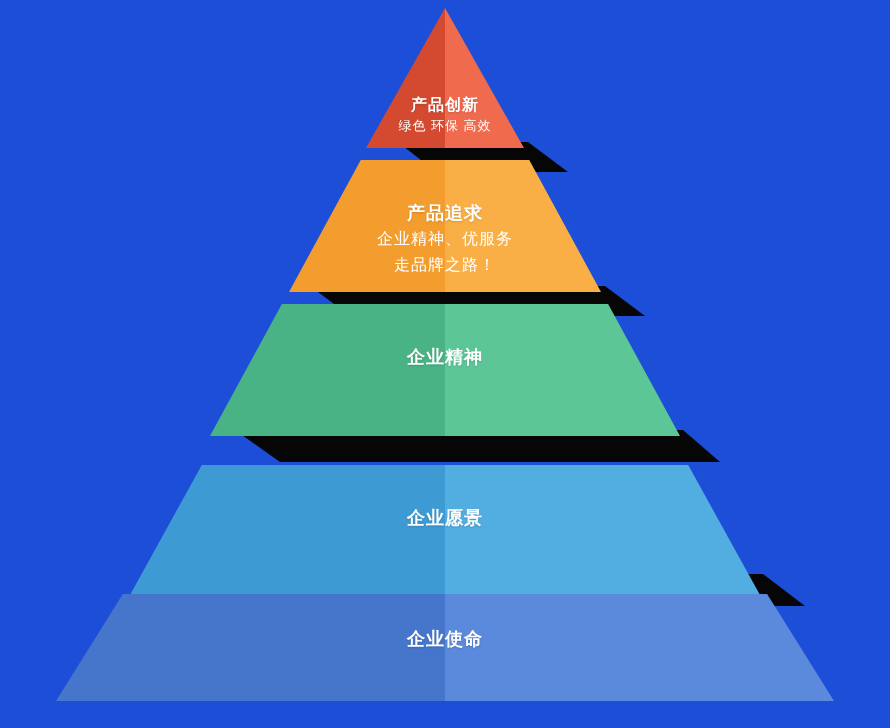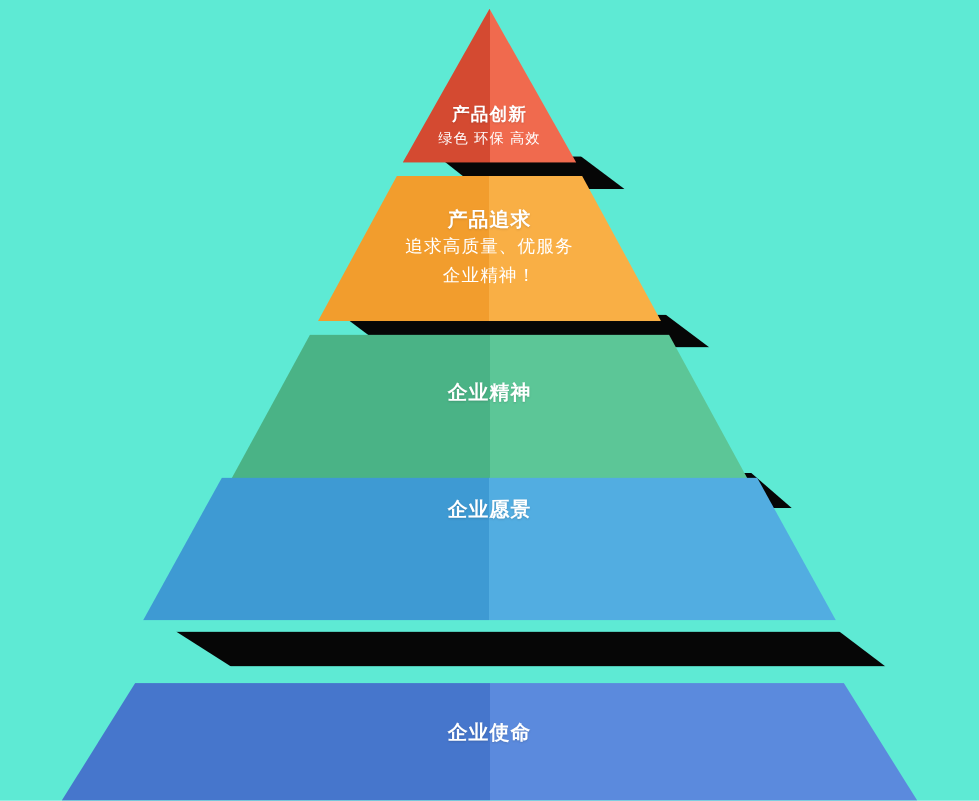--- a/index.html
+++ b/index.html
@@ -38,28 +38,28 @@
     align-items:center;
     text-align:center;
     color:#ffffff;
     box-sizing:border-box;
   }
   .l1{left:366px;top:8px;width:158px;height:140px;
       clip-path:polygon(50% 0,100% 100%,0 100%);
       justify-content:flex-end;padding-bottom:12px;}
   .l2{left:289px;top:160px;width:312px;height:132px;
       clip-path:polygon(23% 0,77% 0,100% 100%,0 100%);
-      padding-top:26px;}
+      padding-top:40px;}
   .l3{left:210px;top:304px;width:470px;height:132px;
       clip-path:polygon(15.3% 0,84.7% 0,100% 100%,0 100%);
       padding-top:40px;}
-  .l4{left:130px;top:434px;width:630px;height:130px;
+  .l4{left:130px;top:465px;width:630px;height:130px;
       clip-path:polygon(11.4% 0,88.6% 0,100% 100%,0 100%);
-      padding-top:16px;}
-  .l5{left:56px;top:621px;width:778px;height:107px;
+      padding-top:40px;}
+  .l5{left:56px;top:594px;width:778px;height:107px;
       clip-path:polygon(8.6% 0,91.4% 0,100% 100%,0 100%);
       padding-top:32px;}
 
   .ltitle{
     font-size:18px;
     font-weight:bold;
     line-height:26px;
     letter-spacing:1px;
     text-shadow:0 1px 2px rgba(0,0,0,0.15);
   }
@@ -67,36 +67,36 @@
     font-size:16px;
     line-height:26px;
     letter-spacing:1px;
   }
   .l1 .ltitle{font-size:16px;line-height:22px;}
   .l1 .lline{font-size:13px;line-height:20px;}
 </style>
 </head>
 <body>
 
-<div class="stage" style="background: #5eead4;">
+<div class="stage" style="background: #1d4ed8;">
 
   <div class="shadow s1" style="background: rgb(6, 6, 6);"></div>
   <div class="shadow s2" style="background: rgb(6, 6, 6);"></div>
   <div class="shadow s3" style="background: rgb(6, 6, 6);"></div>
   <div class="shadow s4" style="background: rgb(6, 6, 6);"></div>
 
   <div class="layer l1" style="background: linear-gradient(90deg, rgb(212, 74, 49) 0%, rgb(212, 74, 49) 50%, rgb(240, 106, 78) 50%, rgb(240, 106, 78) 100%);">
     <div class="ltitle">产品创新</div>
     <div class="lline">绿色 环保 高效</div>
   </div>
 
   <div class="layer l2" style="background: linear-gradient(90deg, rgb(242, 157, 45) 0%, rgb(242, 157, 45) 50%, rgb(249, 175, 69) 50%, rgb(249, 175, 69) 100%);">
     <div class="ltitle">产品追求</div>
-    <div class="lline">追求高质量、优服务</div>
-    <div class="lline">企业精神！</div>
+    <div class="lline">企业精神、优服务</div>
+    <div class="lline">走品牌之路！</div>
   </div>
 
   <div class="layer l3" style="background: linear-gradient(90deg, rgb(74, 179, 134) 0%, rgb(74, 179, 134) 50%, rgb(92, 198, 151) 50%, rgb(92, 198, 151) 100%); gap: 40px;">
     <div class="ltitle">企业精神</div>
   </div>
 
   <div class="layer l4" style="background: linear-gradient(90deg, rgb(62, 154, 211) 0%, rgb(62, 154, 211) 50%, rgb(82, 173, 225) 50%, rgb(82, 173, 225) 100%);">
     <div class="ltitle">企业愿景</div>
   </div>
 

